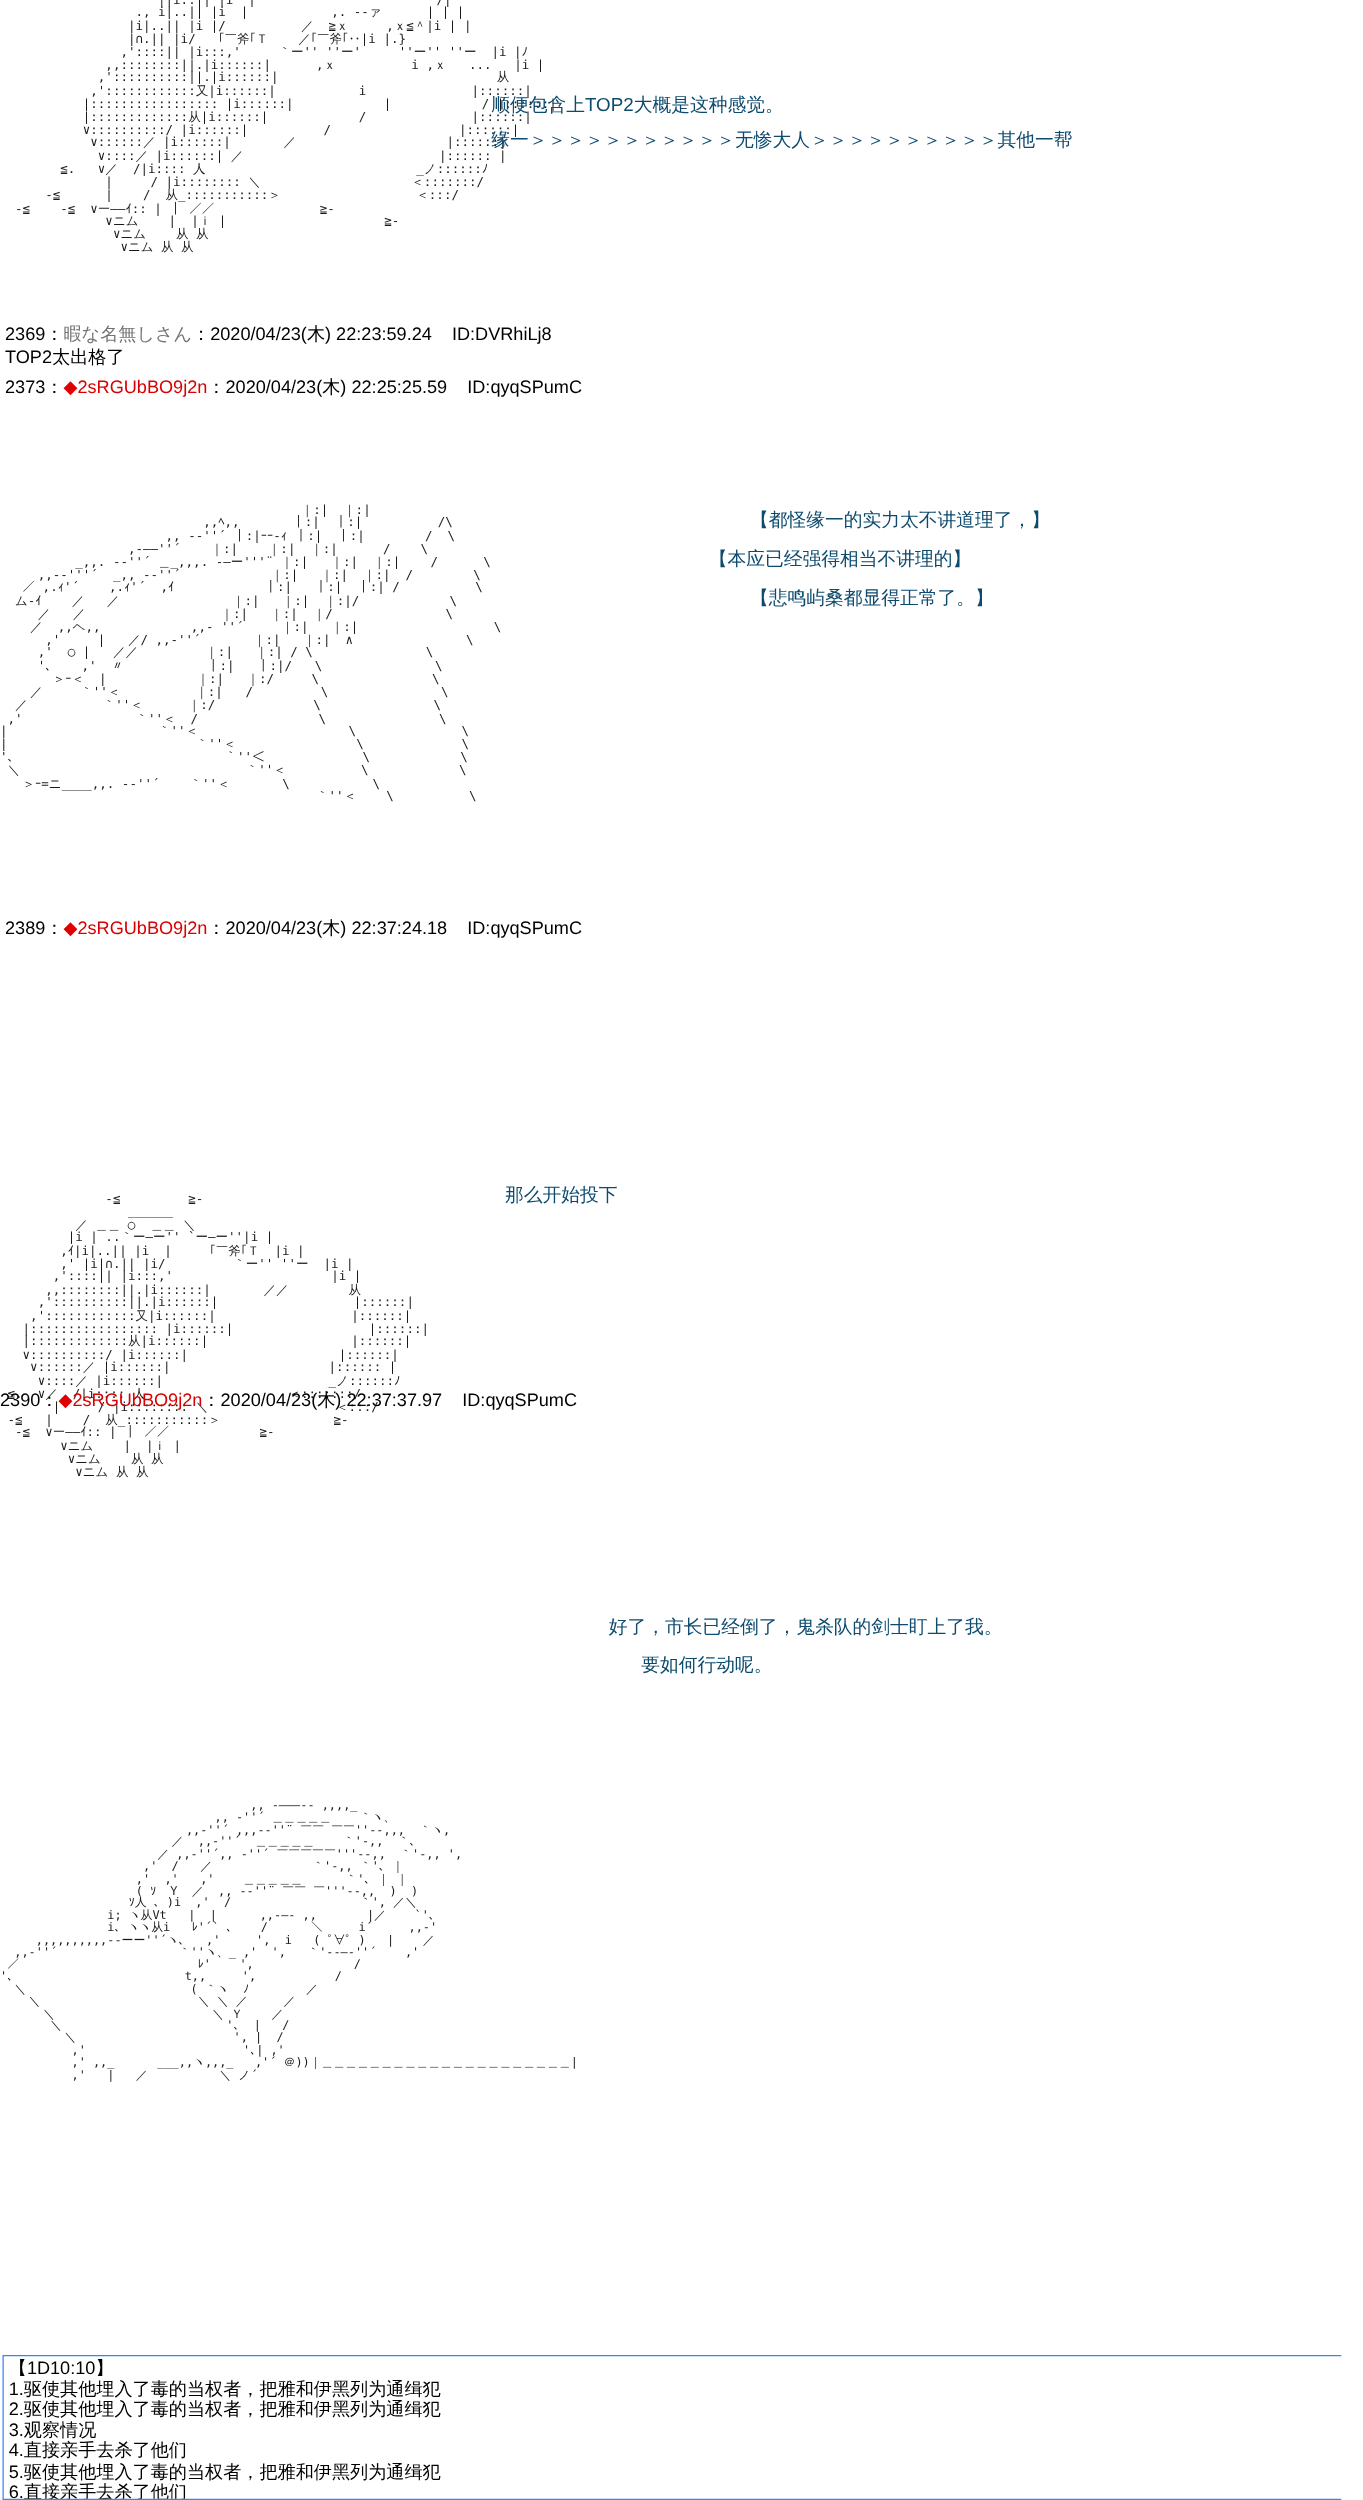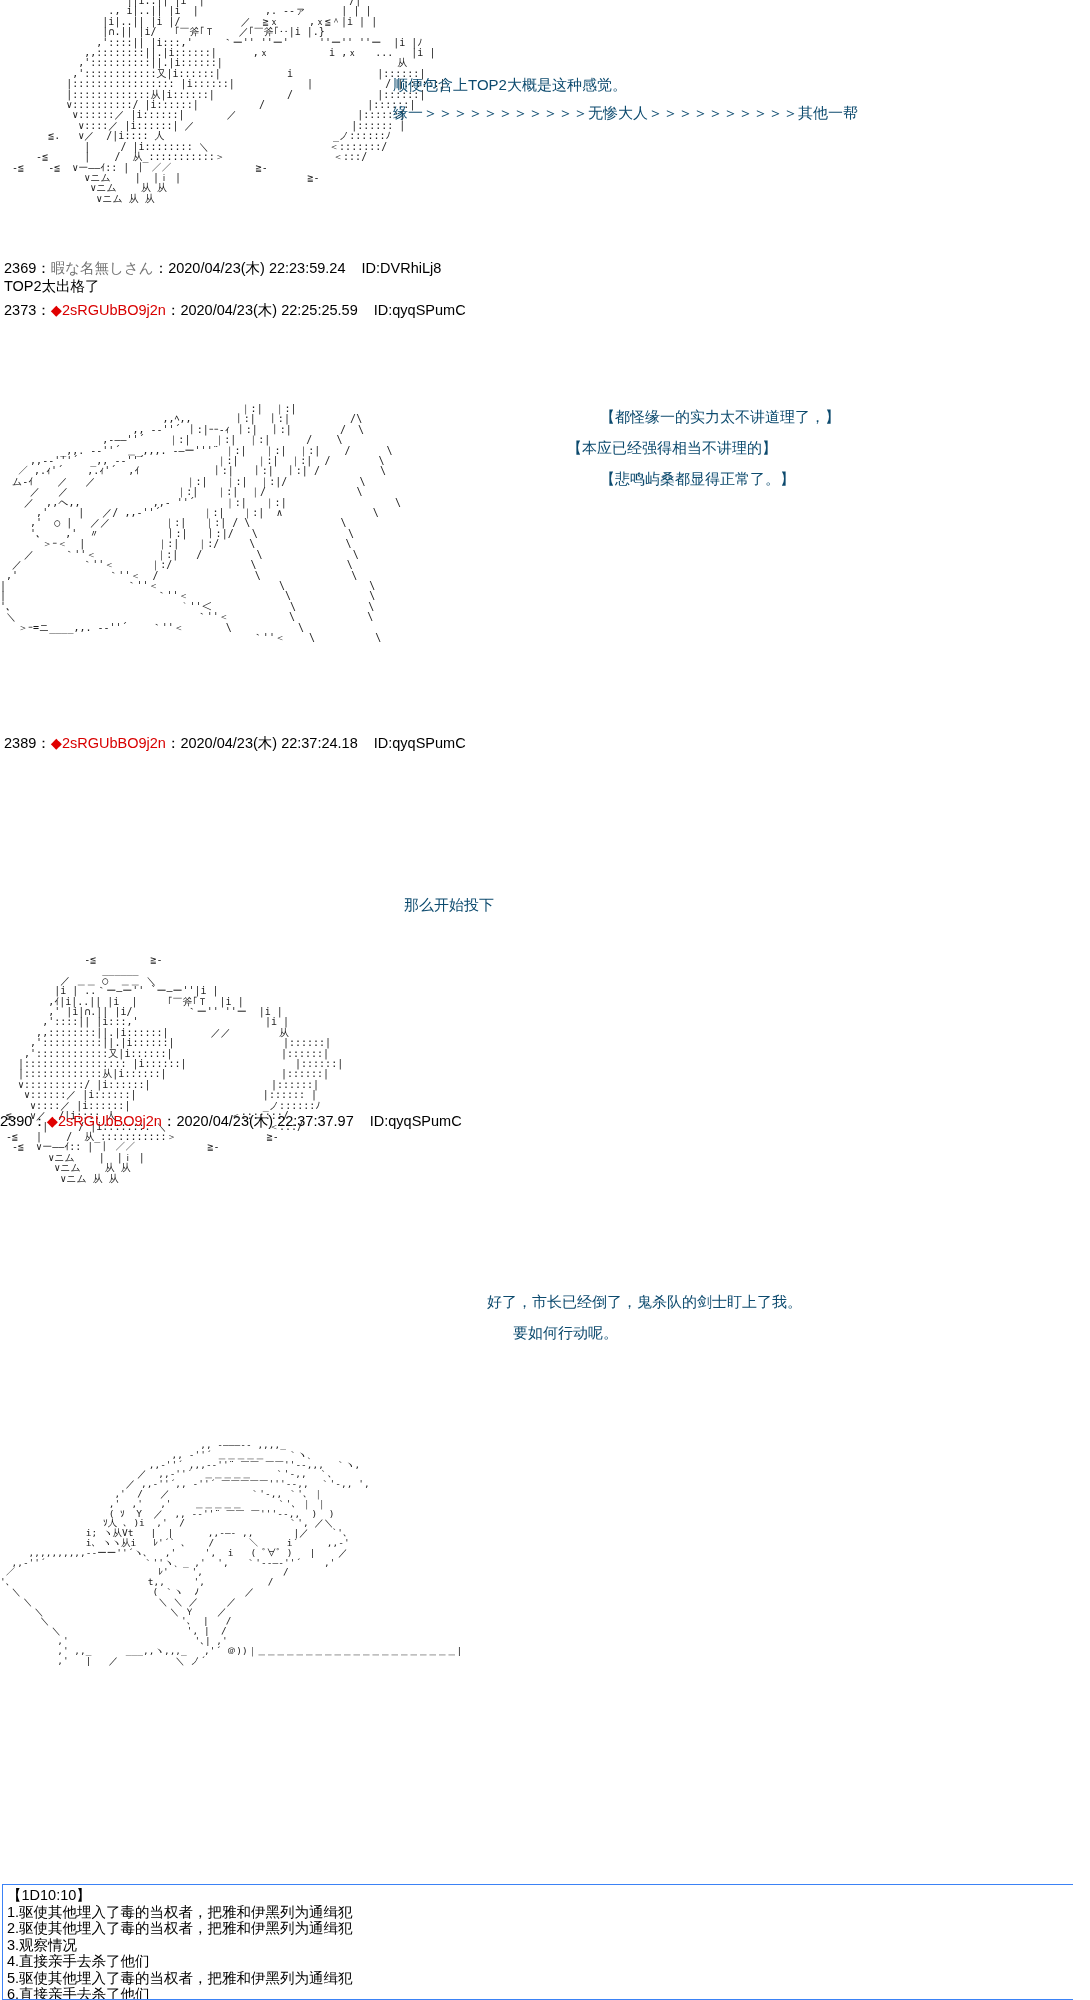--- a/index.html
+++ b/index.html
@@ -173,21 +173,21 @@
     ∨::::::／ |i::::::|                     |:::::: |
      ∨::::／ |i::::::|                      _ノ::::::ﾉ
  ≦.  ∨／  /|i:::: 人                   ＜:::::::/
        |     / |i:::::::: ＼                 ＜:::/
  -≦   |    /  从_:::::::::::＞               ≧-
   -≦  ∨ー――ｲ:: | ｜ ／／            ≧-
         ∨ニム    |  |ｉ |
          ∨ニム    从 从
           ∨ニム 从 从</div>
 
-  <div class="dialogue" style="left:404px; top:890px;">那么开始投下</div>
+  <div class="dialogue" style="left:404px; top:942px;">那么开始投下</div>
 
   <div class="post-head" style="left:0; top:1112px;">
     <span class="num">2390</span><span class="sep">：</span><span class="diamond">◆</span><span class="name-trip">2sRGUbBO9j2n</span><span class="sep">：</span><span class="date">2020/04/23(木) 22:37:37.97</span>&nbsp;<span class="uid">ID:qyqSPumC</span>
   </div>
 
   <div class="aa aa-fourth">                                   ,, -―――-- ,,,,_
                               ,, -''´ ＿＿＿＿＿    ｀ヽ、
                           ,,-''´ ,,,-‐''¨ ￣￣ ￣￣''‐-,,,  ｀ヽ,
                         ／  ,,-''´  ＿＿＿＿＿    ｀'‐,,  ｀､
                       ／ ,,-''´,, -''´ ￣￣￣￣￣'''‐-,,  ｀'‐,, ',

